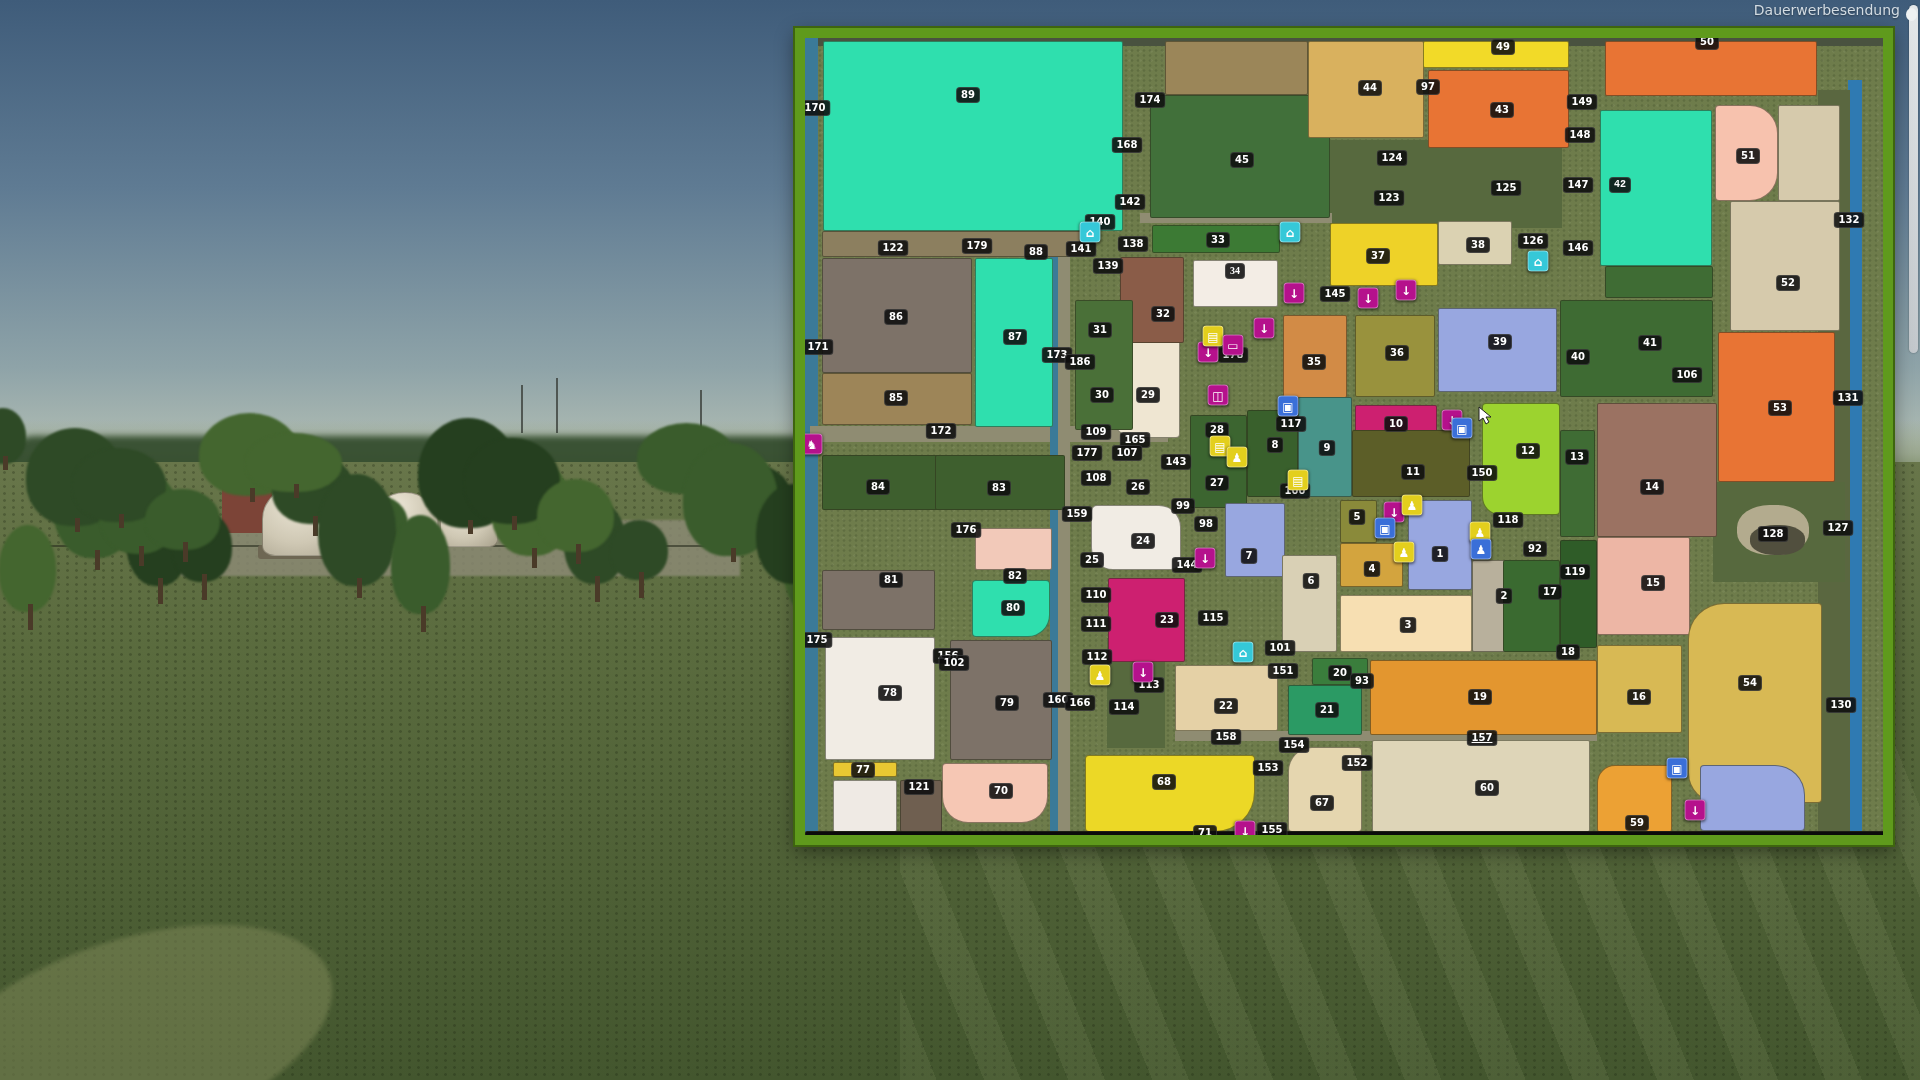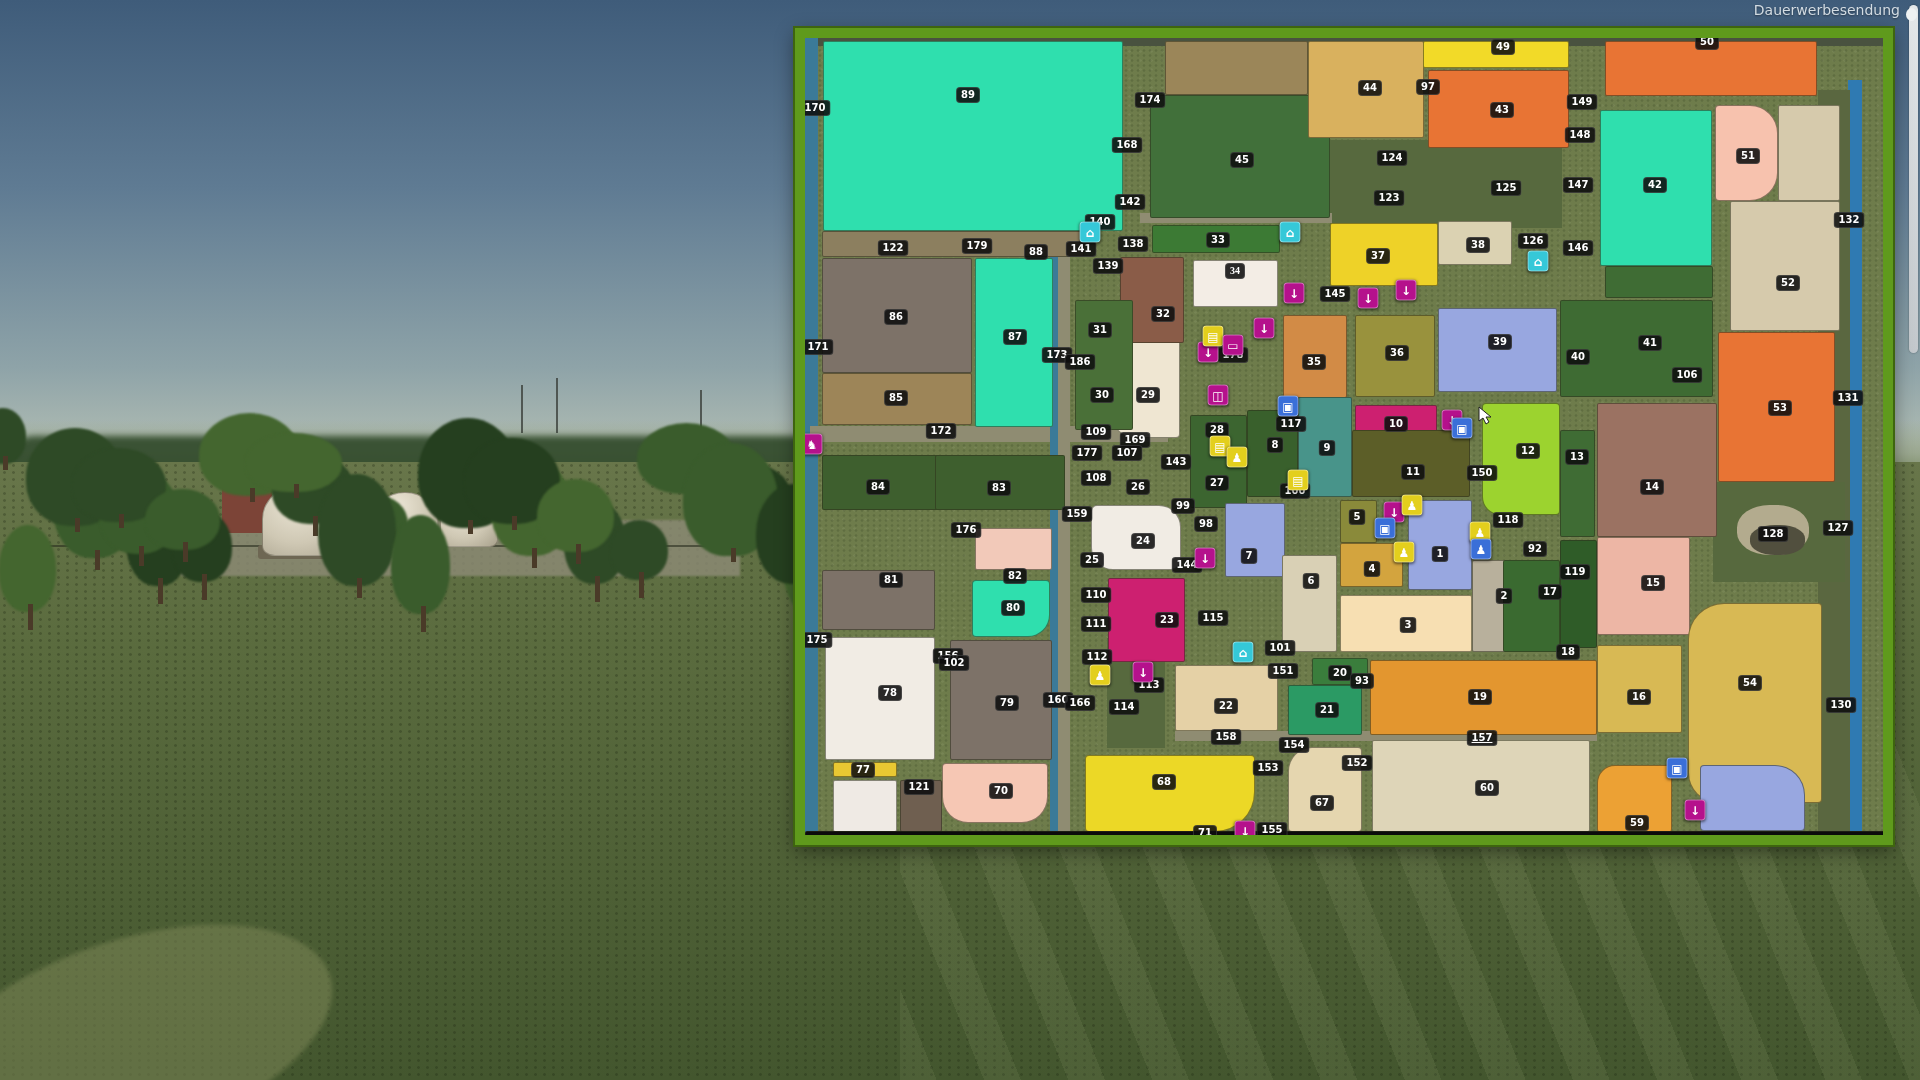--- a/index.html
+++ b/index.html
@@ -257,21 +257,21 @@
         <div class="badge" style="left: 437px; top: 122px;">45</div>
         <div class="badge" style="left: 698px; top: 9px;">49</div>
         <div class="badge" style="left: 623px; top: 49px;">97</div>
         <div class="badge" style="left: 697px; top: 72px;">43</div>
         <div class="badge" style="left: 902px; top: 4px;">50</div>
         <div class="badge" style="left: 777px; top: 24px; margin-top: 40px;">149</div>
         <div class="badge" style="left: 775px; top: 97px;">148</div>
         <div class="badge" style="left: 773px; top: 147px;">147</div>
         <div class="badge" style="left: 773px; top: 210px;">146</div>
         <div class="badge" style="left: 728px; top: 203px;">126</div>
-        <div class="badge" style="left: 850px; top: 147px;">42</div>
+        <div class="badge" style="left: 815px; top: 147px; font-family: Liberation Mono, monospace;">42</div>
         <div class="badge" style="left: 943px; top: 118px;">51</div>
         <div class="badge" style="left: 983px; top: 245px;">52</div>
         <div class="badge" style="left: 1044px; top: 182px;">132</div>
         <div class="badge" style="left: 587px; top: 120px;">124</div>
         <div class="badge" style="left: 584px; top: 160px;">123</div>
         <div class="badge" style="left: 701px; top: 150px;">125</div>
         <div class="badge" style="left: 573px; top: 218px;">37</div>
         <div class="badge" style="left: 673px; top: 207px;">38</div>
         <div class="badge" style="left: 413px; top: 202px;">33</div>
         <div class="badge" style="left: 430px; top: 233px; font-family: Liberation Serif, serif;">34</div>
@@ -296,21 +296,21 @@
         <div class="badge" style="left: 882px; top: 337px;">106</div>
         <div class="badge" style="left: 975px; top: 370px;">53</div>
         <div class="badge" style="left: 1043px; top: 360px;">131</div>
         <div class="badge" style="left: 591px; top: 386px;">10</div>
         <div class="badge" style="left: 486px; top: 386px;">117</div>
         <div class="badge" style="left: 470px; top: 407px;">8</div>
         <div class="badge" style="left: 412px; top: 392px;">28</div>
         <div class="badge" style="left: 412px; top: 445px;">27</div>
         <div class="badge" style="left: 371px; top: 424px;">143</div>
         <div class="badge" style="left: 291px; top: 394px;">109</div>
-        <div class="badge" style="left: 330px; top: 402px;">169</div>
+        <div class="badge" style="left: 330px; top: 402px;">165</div>
         <div class="badge" style="left: 322px; top: 415px;">107</div>
         <div class="badge" style="left: 282px; top: 415px;">177</div>
         <div class="badge" style="left: 291px; top: 440px;">108</div>
         <div class="badge" style="left: 333px; top: 449px;">26</div>
         <div class="badge" style="left: 73px; top: 449px;">84</div>
         <div class="badge" style="left: 194px; top: 450px;">83</div>
         <div class="badge" style="left: 272px; top: 476px;">159</div>
         <div class="badge" style="left: 378px; top: 468px;">99</div>
         <div class="badge" style="left: 401px; top: 486px;">98</div>
         <div class="badge" style="left: 490px; top: 453px;">100</div>

